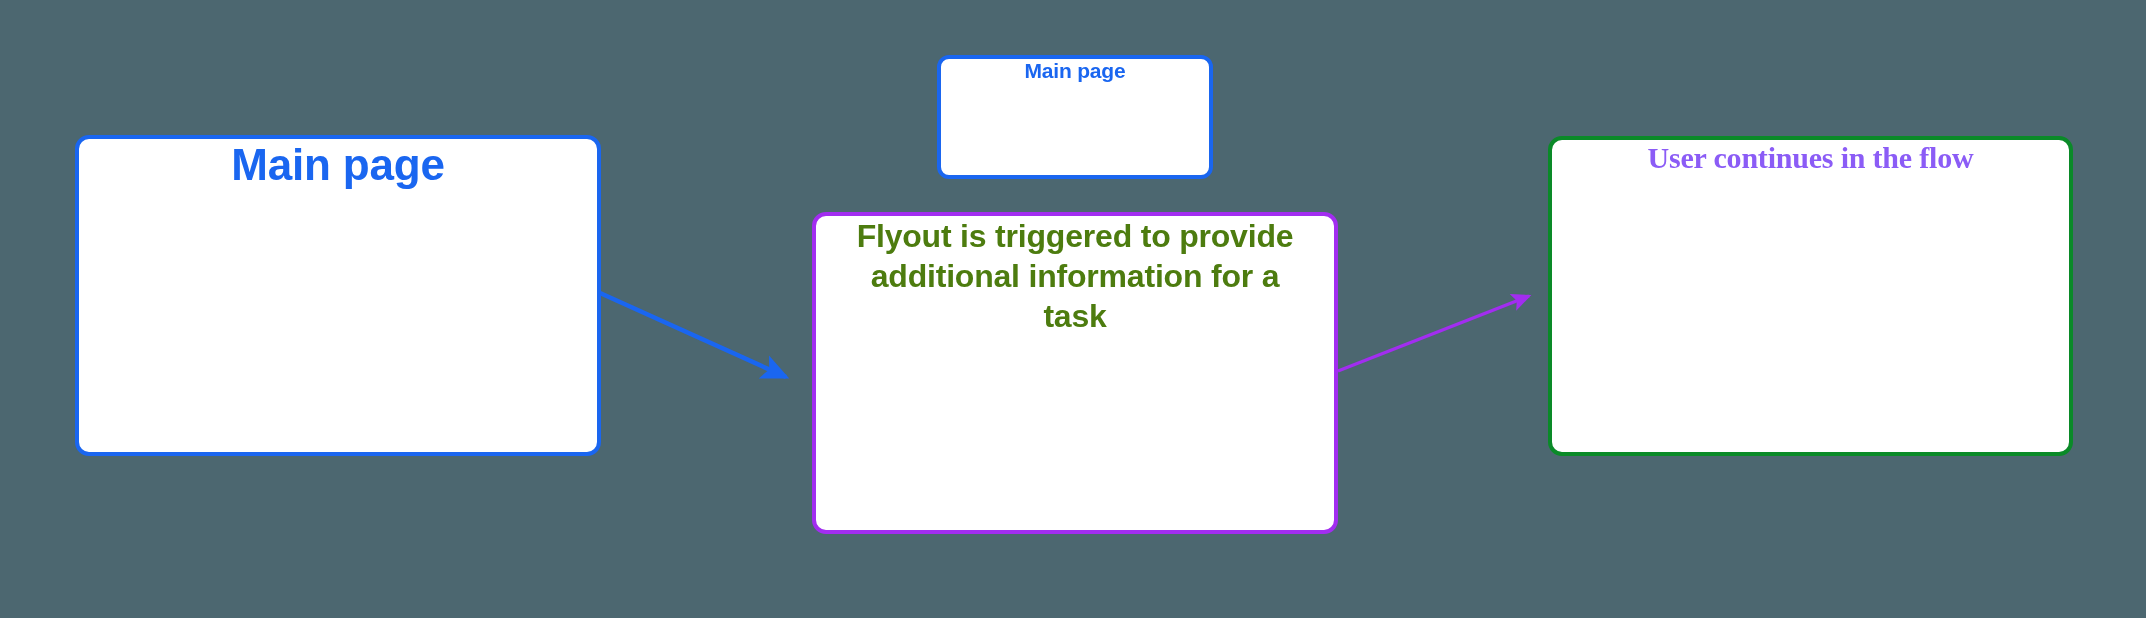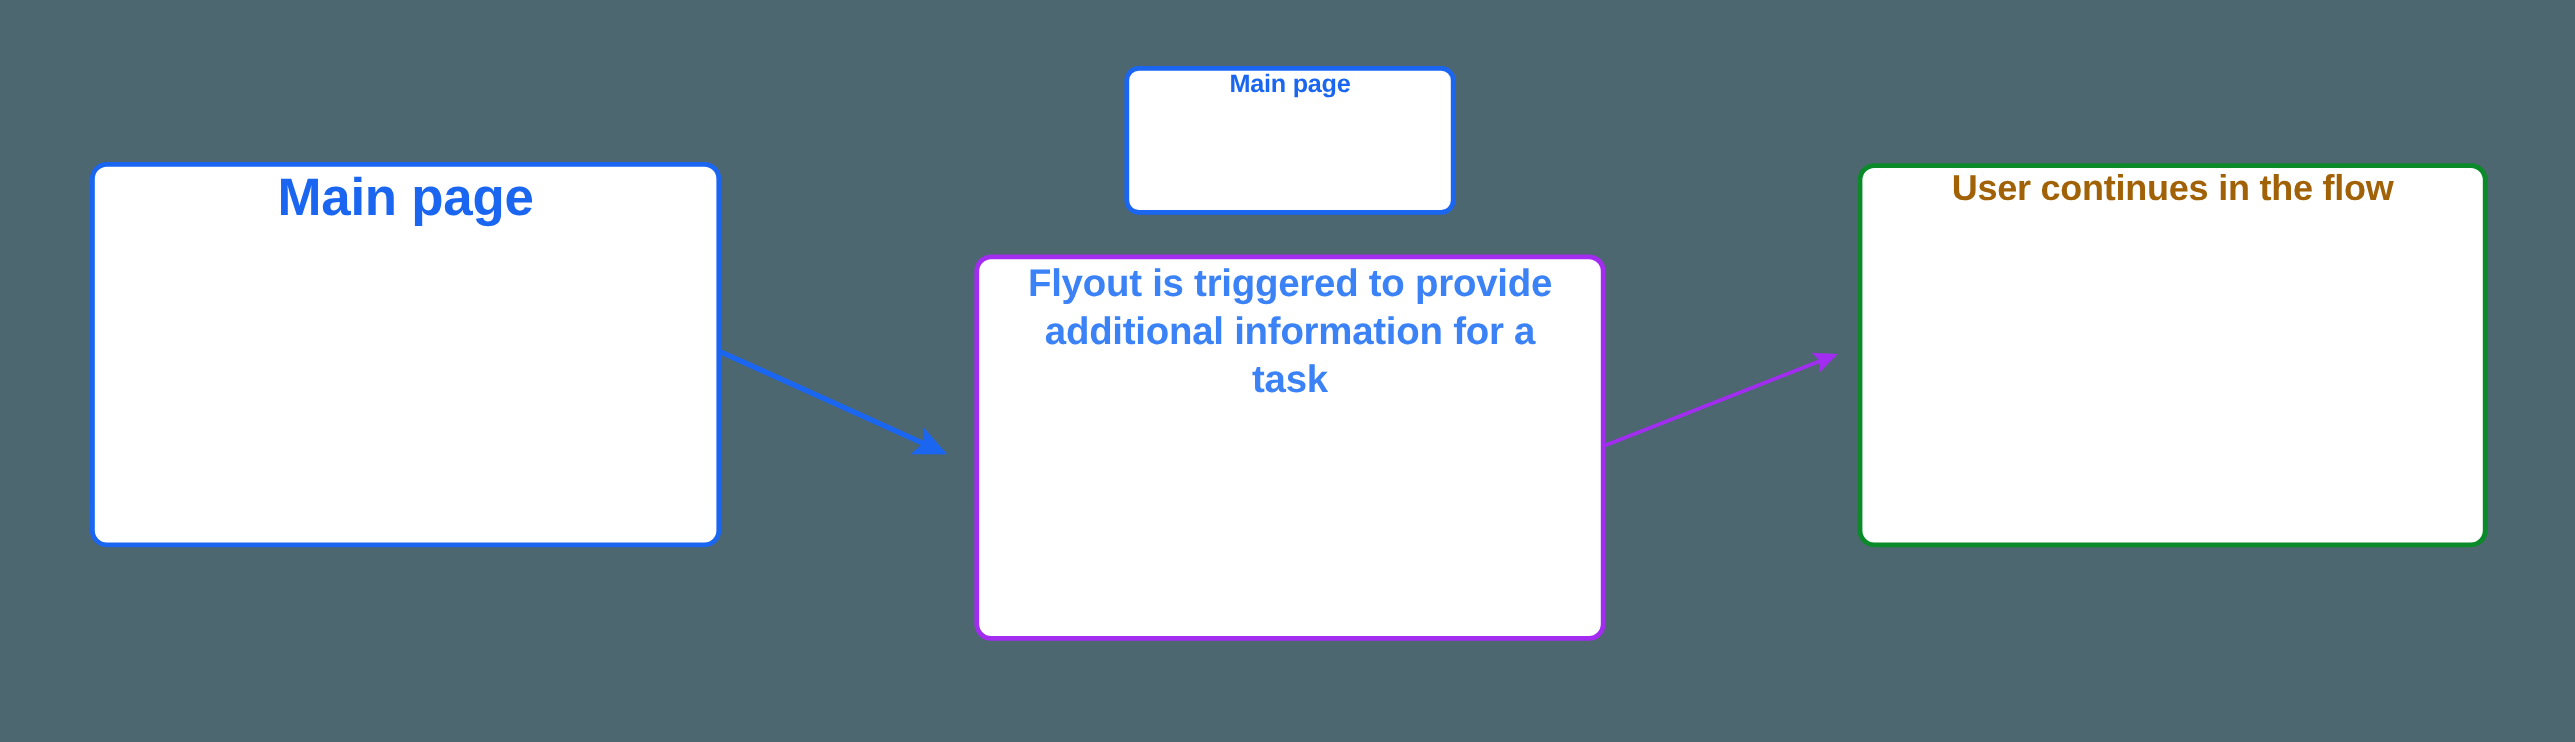--- a/index.html
+++ b/index.html
@@ -66,39 +66,40 @@
     left: 812px;
     top: 212px;
     width: 526px;
     height: 322px;
     border-width: 4px;
     border-color: #a22df0;
     border-radius: 14px;
     padding: 0 26px;
   }
   #node-flyout .node-label {
-    color: #3b82f6;
+    color: #4d7c0f;
     font-size: 32px;
     line-height: 1.25;
   }
 
   
   #node-user-continues {
     left: 1548px;
     top: 136px;
     width: 525px;
     height: 320px;
     border-width: 4px;
     border-color: #0a8a28;
     border-radius: 14px;
     padding: 0 22px;
   }
   #node-user-continues .node-label {
-    color: #a16207;
+    color: #8b5cf6;
     font-size: 30px;
+    font-family: Liberation Serif, serif;
   }
 
   .edge-layer {
     position: absolute;
     left: 0;
     top: 0;
     width: 2146px;
     height: 618px;
     pointer-events: none;
   }

